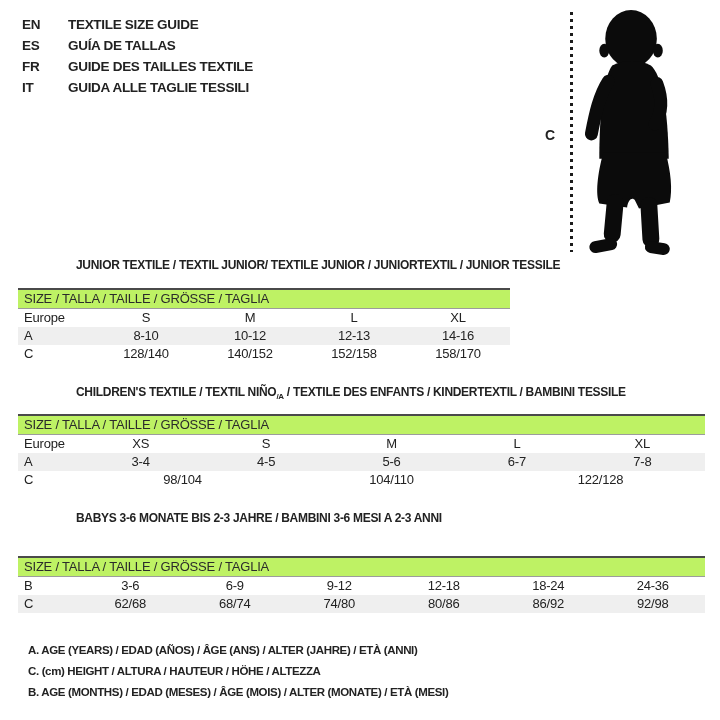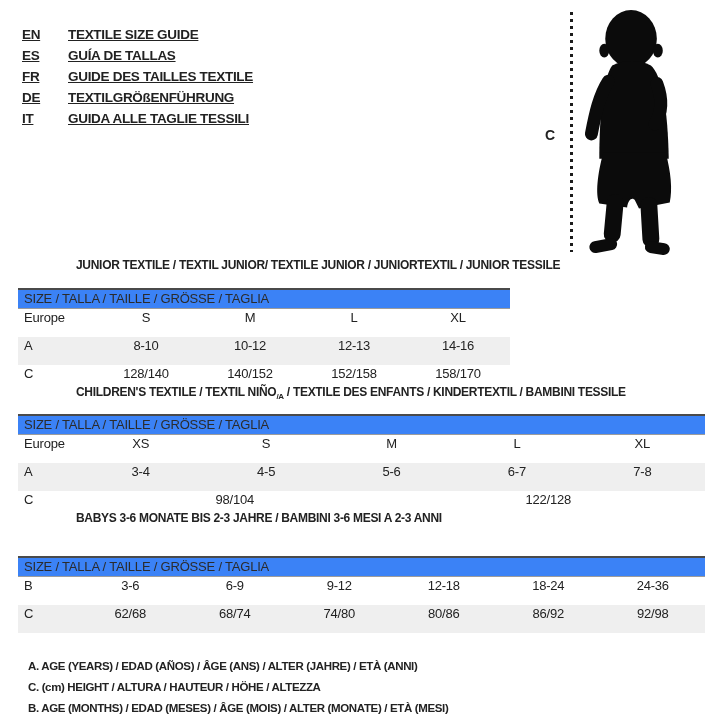--- a/index.html
+++ b/index.html
@@ -2,72 +2,68 @@
 <html><head>
 <meta charset="utf-8">
 <style>
   html,body{margin:0;padding:0;background:#ffffff;}
   body{
     width:720px;height:720px;position:relative;overflow:hidden;
     font-family:"Liberation Sans", sans-serif;color:#222222;
     -webkit-font-smoothing:antialiased;
   }
   
-  .lang-block{position:absolute;left:22px;top:24px;text-decoration:underline;}
+  .lang-block{position:absolute;left:22px;top:14px;}
   .lang-row{display:flex;height:21px;line-height:21px;font-weight:bold;
     font-size:13.5px;letter-spacing:-0.3px;white-space:nowrap;}
   .lang-code{width:46px;}
   
   .measure-line{position:absolute;left:570px;top:12px;width:3px;height:240px;
     background:repeating-linear-gradient(to bottom,#1c1c1c 0 3px,transparent 3px 7px);}
   .measure-label{position:absolute;left:545px;top:127px;font-weight:bold;font-size:14px;}
   .figure-svg{position:absolute;left:582px;top:8px;}
   
   .section-title{position:absolute;left:28px;font-weight:bold;font-size:12px;
     letter-spacing:-0.3px;white-space:nowrap;line-height:16px;margin-left:48px;}
   .section-title .twoline{line-height:18px;}
   sub.suffix{font-size:8px;font-weight:bold;}
   
   .stable{position:absolute;left:18px;}
   .t1{width:492px;}
   .t23{width:687px;}
   .bar{box-sizing:border-box;height:21px;line-height:18px;
-    background:#3b82f6;border-top:2px solid #4a4a4a;border-bottom:1px solid #9c9c9c;
+    background:#bef264;border-top:2px solid #4a4a4a;border-bottom:1px solid #9c9c9c;
     font-size:13px;letter-spacing:-0.2px;color:#2b2b2b;padding-left:6px;
     white-space:nowrap;overflow:hidden;}
-  .trow{display:flex;height:28px;line-height:18px;font-size:13px;letter-spacing:-0.2px;}
+  .trow{display:flex;height:18px;line-height:18px;font-size:13px;letter-spacing:-0.2px;}
   .rows > .trow:nth-child(2){background:#efefef;}
   .lbl{box-sizing:border-box;padding-left:6px;}
   .t1 .lbl{width:76px;}
   .t23 .lbl{width:60px;}
   .val{flex:1;text-align:center;}
   
-  .notes{position:absolute;left:28px;top:656px;}
+  .notes{position:absolute;left:28px;top:640px;}
   .note{height:21px;line-height:21px;font-weight:bold;font-size:11.5px;
     letter-spacing:-0.35px;white-space:nowrap;}
 </style>
 </head>
 <body>
 
 <div class="lang-block">
   <div class="lang-row">
     <span class="lang-code">EN</span>
     <span class="lang-title">TEXTILE SIZE GUIDE</span>
   </div>
   <div class="lang-row">
     <span class="lang-code">ES</span>
     <span class="lang-title">GUÍA DE TALLAS</span>
   </div>
   <div class="lang-row">
     <span class="lang-code">FR</span>
     <span class="lang-title">GUIDE DES TAILLES TEXTILE</span>
-  </div>
-  <div class="lang-row">
-    <span class="lang-code">DE</span>
-    <span class="lang-title">TEXTILGRÖßENFÜHRUNG</span>
   </div>
   <div class="lang-row">
     <span class="lang-code">IT</span>
     <span class="lang-title">GUIDA ALLE TAGLIE TESSILI</span>
   </div>
 </div>
 
 <div class="measure-line"></div>
 <div class="measure-label">C</div>
 <svg class="figure-svg" viewBox="0 0 110 250" width="110" height="248" aria-hidden="true">
@@ -134,20 +130,21 @@
       <div class="lbl">A</div>
       <div class="val">3-4</div>
       <div class="val">4-5</div>
       <div class="val">5-6</div>
       <div class="val">6-7</div>
       <div class="val">7-8</div>
     </div>
     <div class="trow">
       <div class="lbl">C</div>
       <div class="val">98/104</div>
+      <div class="val">104/110</div>
       <div class="val">122/128</div>
     </div>
   </div>
 </div>
 
 <div class="section-title" style="top:509px">
   <div class="twoline">BABYS 3-6 MONATE BIS 2-3 JAHRE / BAMBINI 3-6 MESI A 2-3 ANNI</div>
 </div>
 <div class="stable t23" style="top:556px">
   <div class="bar">SIZE / TALLA / TAILLE / GRÖSSE / TAGLIA</div>

